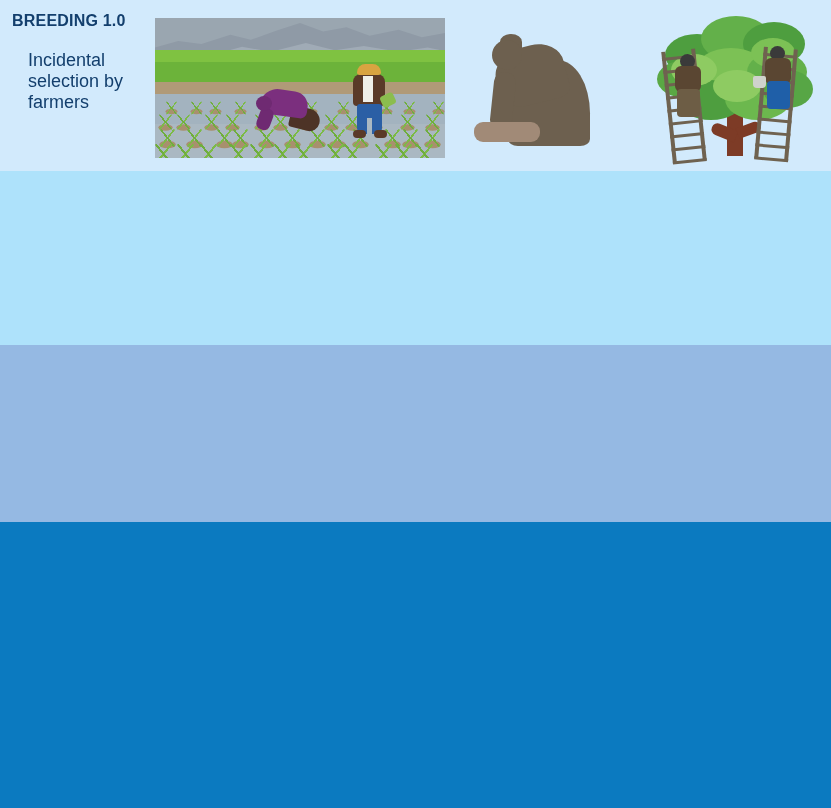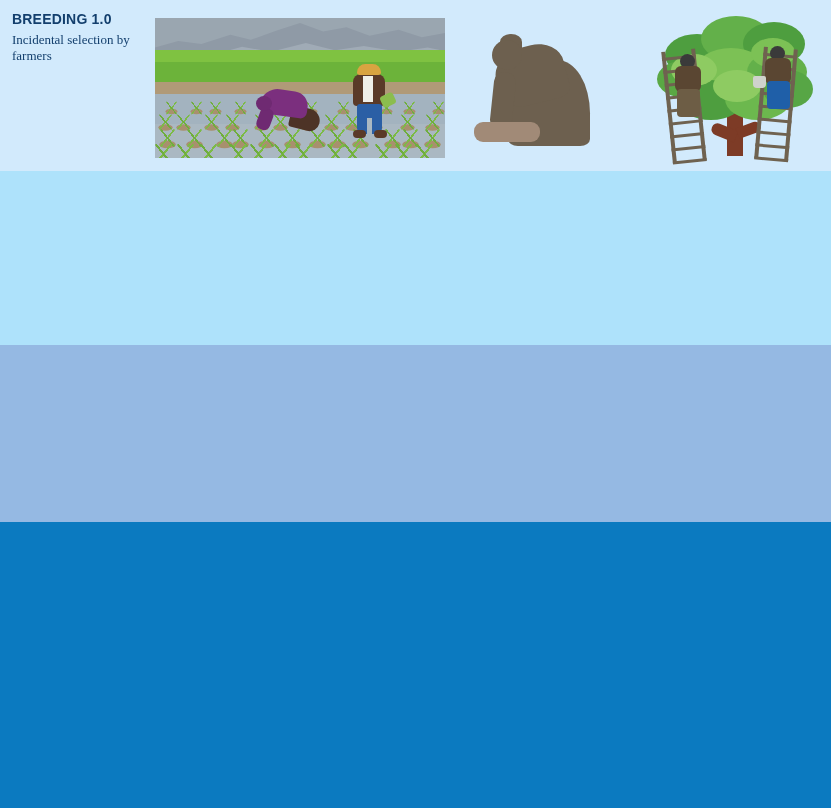--- a/index.html
+++ b/index.html
@@ -6,22 +6,22 @@
   body{font-family:"Liberation Sans", sans-serif;}
   .poster{position:relative;width:831px;height:808px;overflow:hidden;background:#d0eafb;}
 
   .band{position:absolute;left:0;width:831px;overflow:hidden;}
   #band1{top:0;height:171px;background:#d2eafc;}
   #band2{top:171px;height:174px;background:#aee2fb;}
   #band3{top:345px;height:177px;background:#95b9e3;}
   #band4{top:522px;height:286px;background:#0b7ac0;}
 
   .txtblock{position:absolute;left:12px;z-index:6;}
-  .hd{font-size:14px;font-weight:bold;letter-spacing:.2px;line-height:1.1;margin:0 0 5px 0;}
-  .bd{font-size:13px;line-height:1.18;margin:0;font-family:Liberation Serif, serif;}
+  .hd{font-size:16px;font-weight:bold;letter-spacing:.2px;line-height:1.1;margin:0 0 20px 0;}
+  .bd{font-size:18px;line-height:1.18;margin:16px;}
   .dark .hd,.dark .bd{color:#133f6d;}
   #t1{top:12px;}
 
   .art{position:absolute;}
 
   
   #paddy{left:155px;top:18px;width:290px;height:140px;overflow:hidden;}
   #paddy .sky{position:absolute;inset:0;background:#9aa6b0;}
   #paddy .mtn{position:absolute;left:0;top:0;width:100%;height:42px;
     background:#8f9aa6;clip-path:polygon(0 70%,8% 55%,16% 62%,26% 40%,33% 52%,42% 30%,50% 12%,58% 32%,66% 22%,74% 42%,84% 28%,92% 46%,100% 36%,100% 100%,0 100%);}

